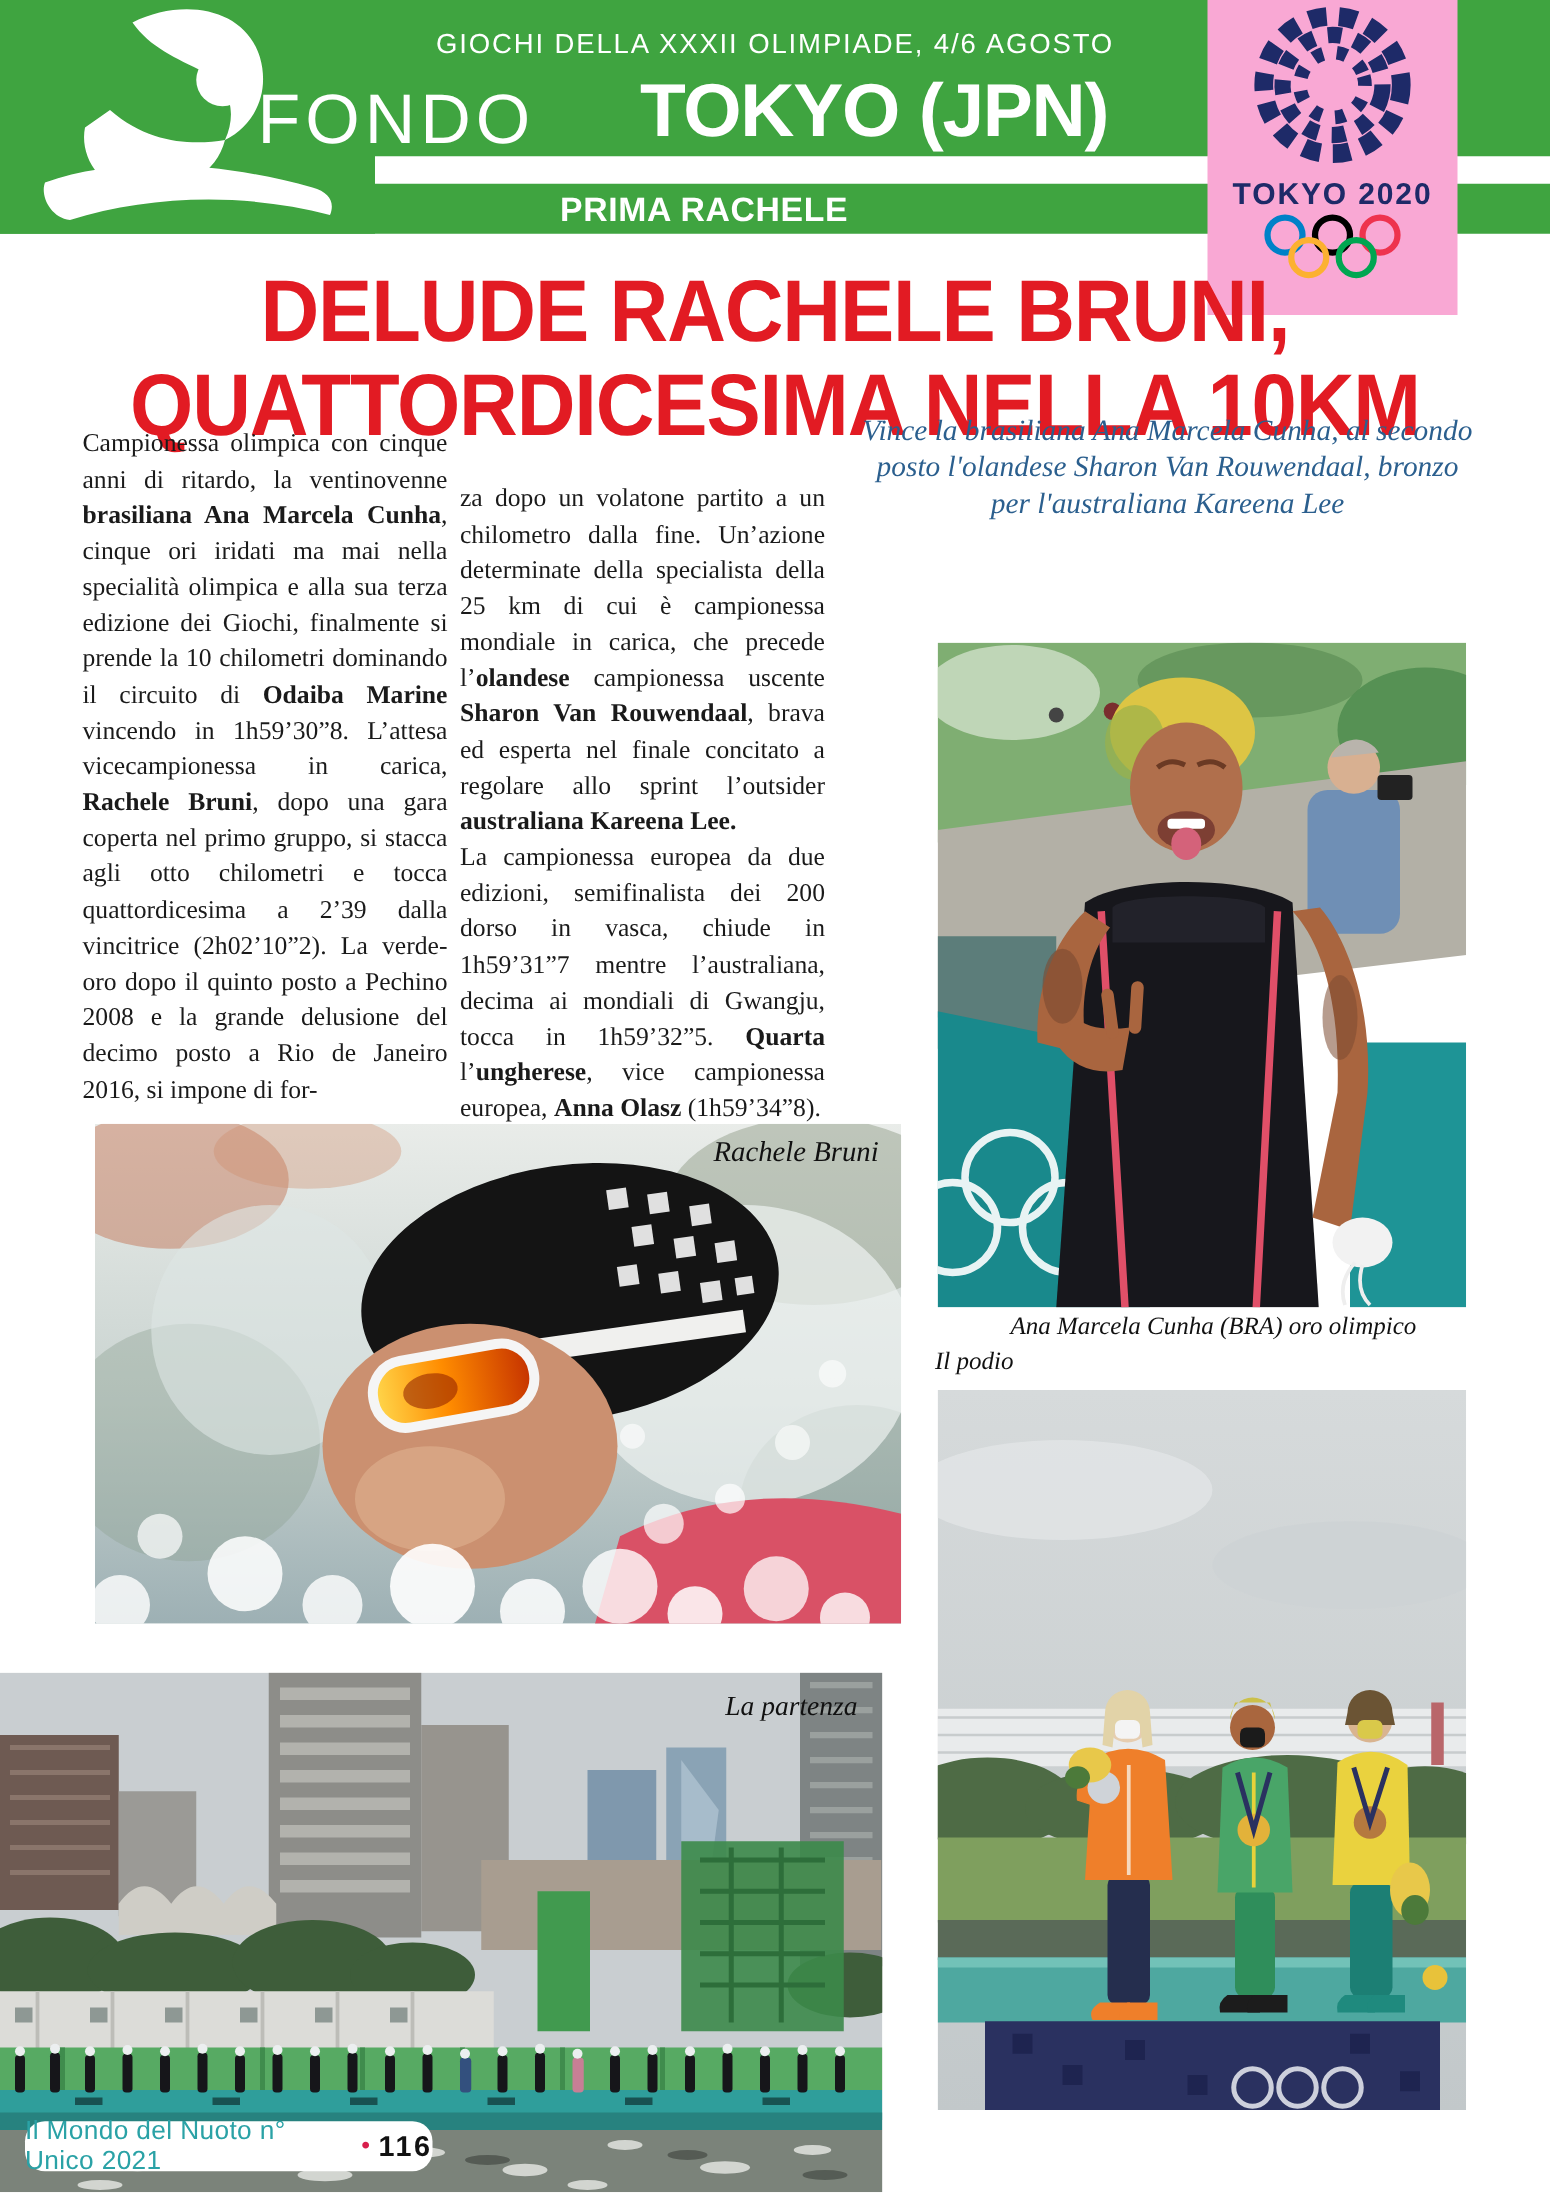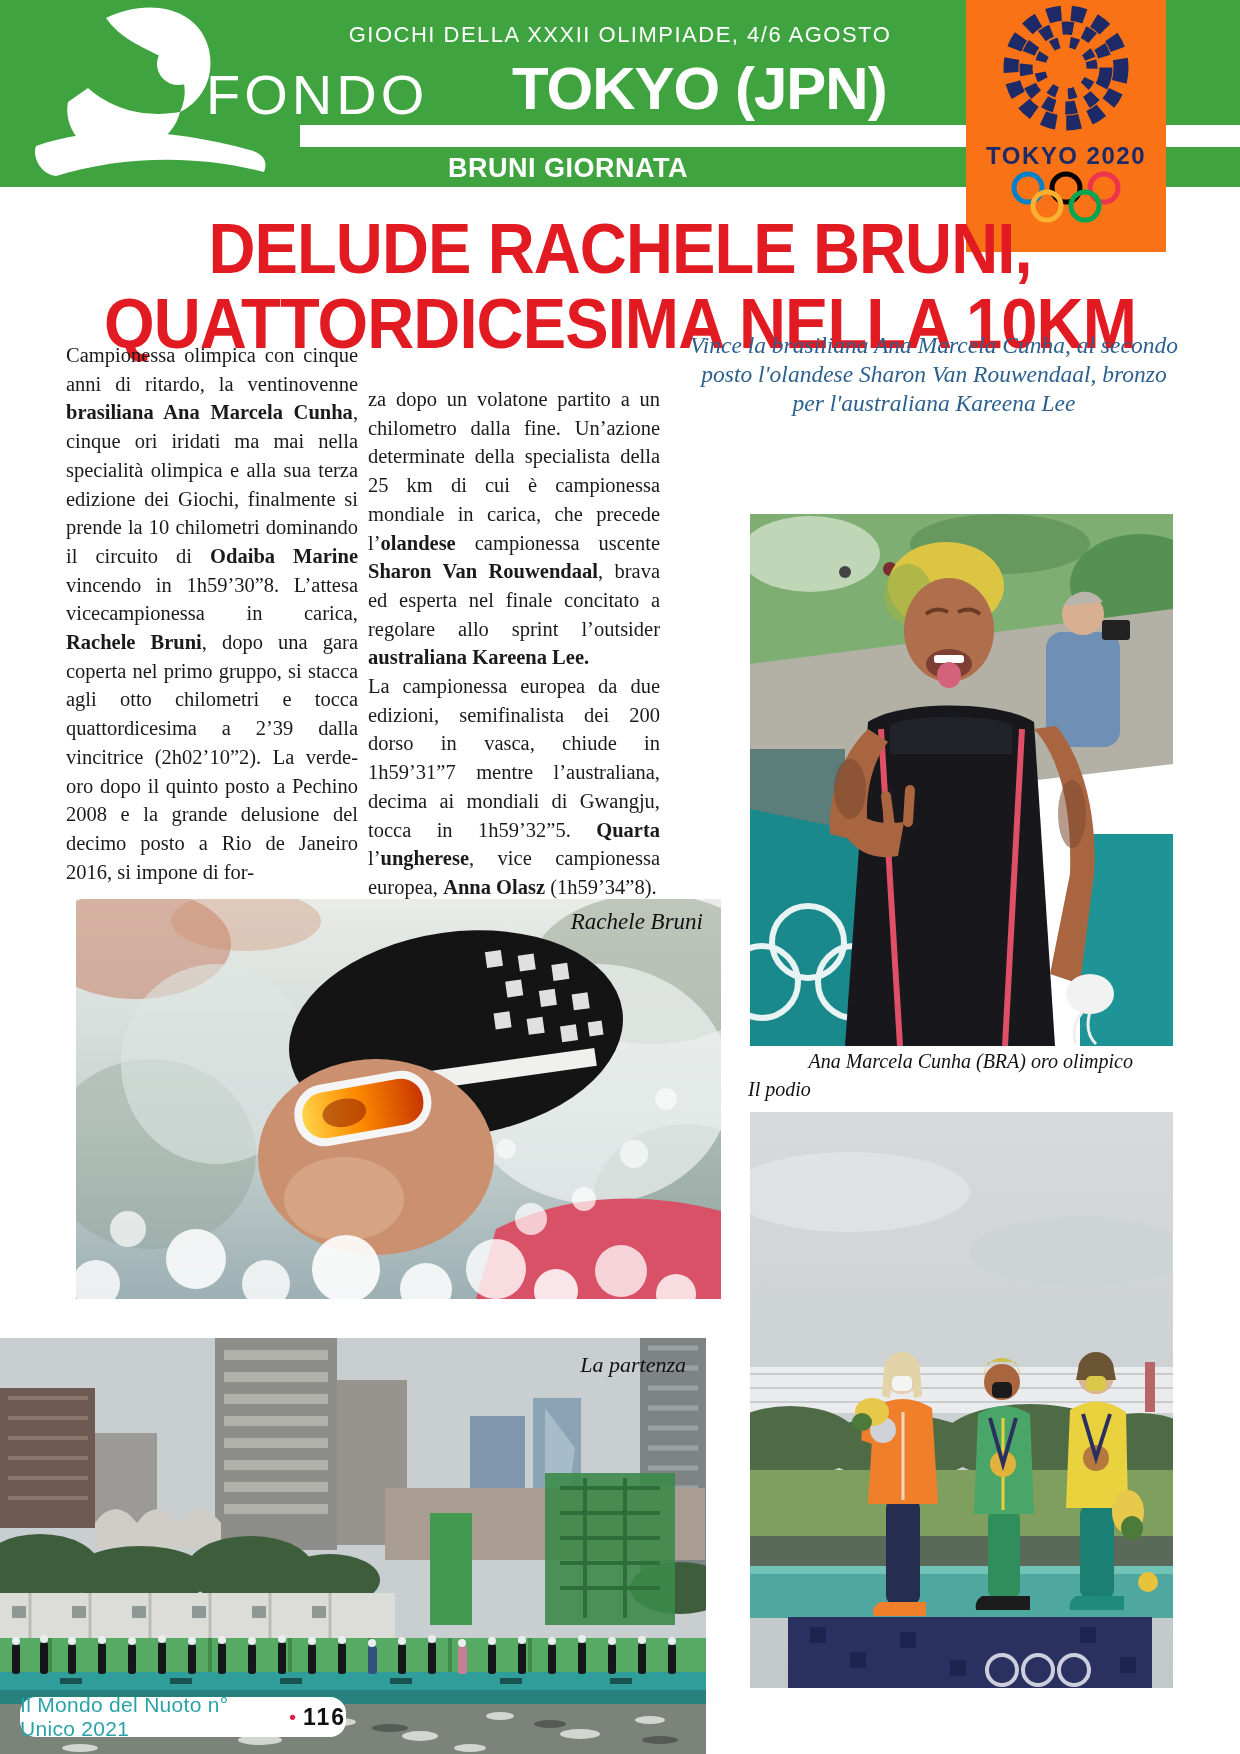--- a/index.html
+++ b/index.html
@@ -15,21 +15,21 @@
 
   .hdr-date{position:absolute;left:340px;top:22px;width:560px;text-align:center;
             color:#fff;font-size:22px;letter-spacing:1.5px;font-weight:400;}
   .hdr-fondo{position:absolute;left:206px;top:62px;color:#fff;font-size:56px;
              letter-spacing:4px;font-weight:400;}
   .hdr-tokyo{position:absolute;left:512px;top:54px;color:#fff;font-size:60px;
              font-weight:800;letter-spacing:-1px;}
   .hdr-prima{position:absolute;left:448px;top:153px;color:#fff;font-size:27px;
              font-weight:800;letter-spacing:.5px;}
 
-  .tokyo-box{position:absolute;left:966px;top:0;width:200px;height:252px;background:#f97316;
+  .tokyo-box{position:absolute;left:966px;top:0;width:200px;height:252px;background:#f9a8d4;
              display:flex;flex-direction:column;align-items:center;}
   .tokyo-word{color:#1e2a68;font-weight:800;font-size:24px;letter-spacing:1.5px;margin-top:2px;}
 
   
   .headline{position:absolute;left:0;top:212px;width:1240px;margin:0;text-align:center;
             color:#e21b23;font-size:70px;line-height:75px;font-weight:800;
             letter-spacing:-1px;transform:scaleX(.93);transform-origin:center top;}
 
   
   .lead{position:absolute;left:684px;top:331px;width:500px;text-align:center;
@@ -80,21 +80,21 @@
         <circle cx="150" cy="60" r="21"></circle>
         <path d="M60,84 C92,112 128,112 152,108 C144,140 106,156 72,148 C48,142 36,118 40,98 Z"></path>
         <path d="M8,142 C70,120 150,126 222,146 C236,150 240,158 236,168 C168,150 92,152 28,172 C12,170 4,152 8,142 Z"></path>
       </g>
     </svg>
   </div>
 
   <div class="hdr-date">GIOCHI DELLA XXXII OLIMPIADE, 4/6 AGOSTO</div>
   <div class="hdr-fondo">FONDO</div>
   <div class="hdr-tokyo">TOKYO (JPN)</div>
-  <div class="hdr-prima">BRUNI GIORNATA</div>
+  <div class="hdr-prima">PRIMA RACHELE</div>
 
   <div class="tokyo-box">
     <svg width="160" height="140" viewBox="0 0 160 140">
       <g fill="none" stroke="#1e2a68">
         <circle cx="80" cy="68" r="55" stroke-width="15" stroke-dasharray="14 10"></circle>
         <circle cx="80" cy="68" r="40" stroke-width="13" stroke-dasharray="11 11" transform="rotate(12 80 68)"></circle>
         <circle cx="80" cy="68" r="26" stroke-width="11" stroke-dasharray="8 11" transform="rotate(-16 80 68)"></circle>
       </g>
     </svg>
     <div class="tokyo-word">TOKYO 2020</div>

